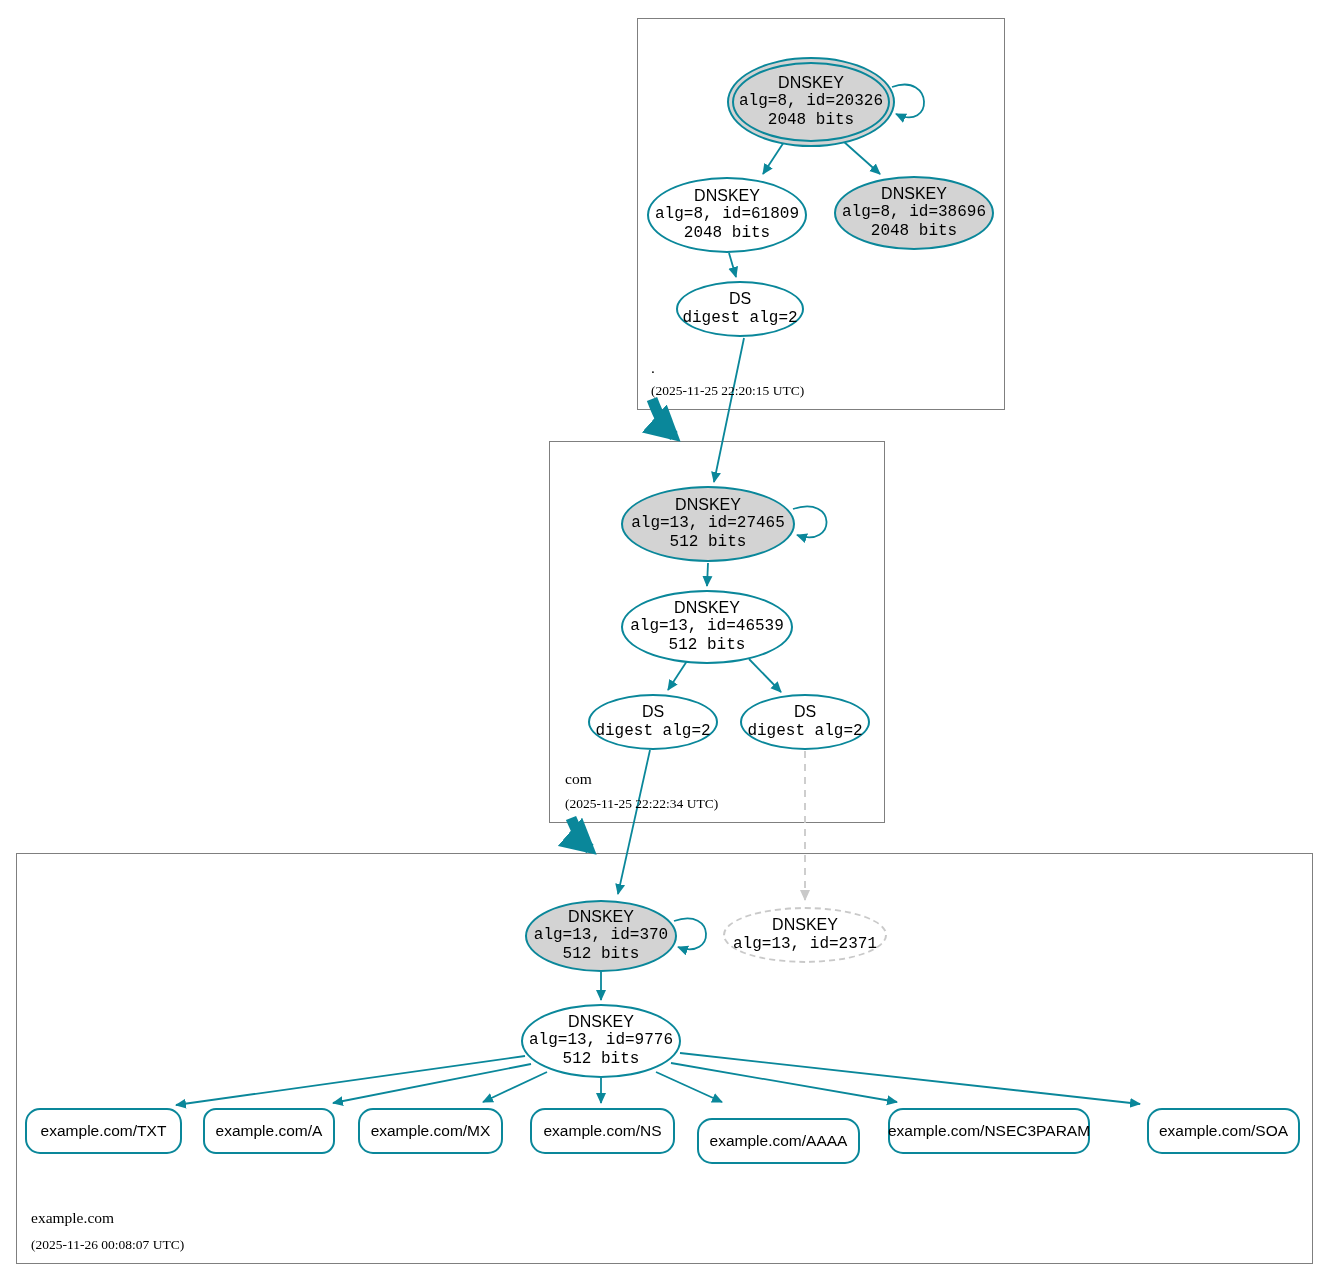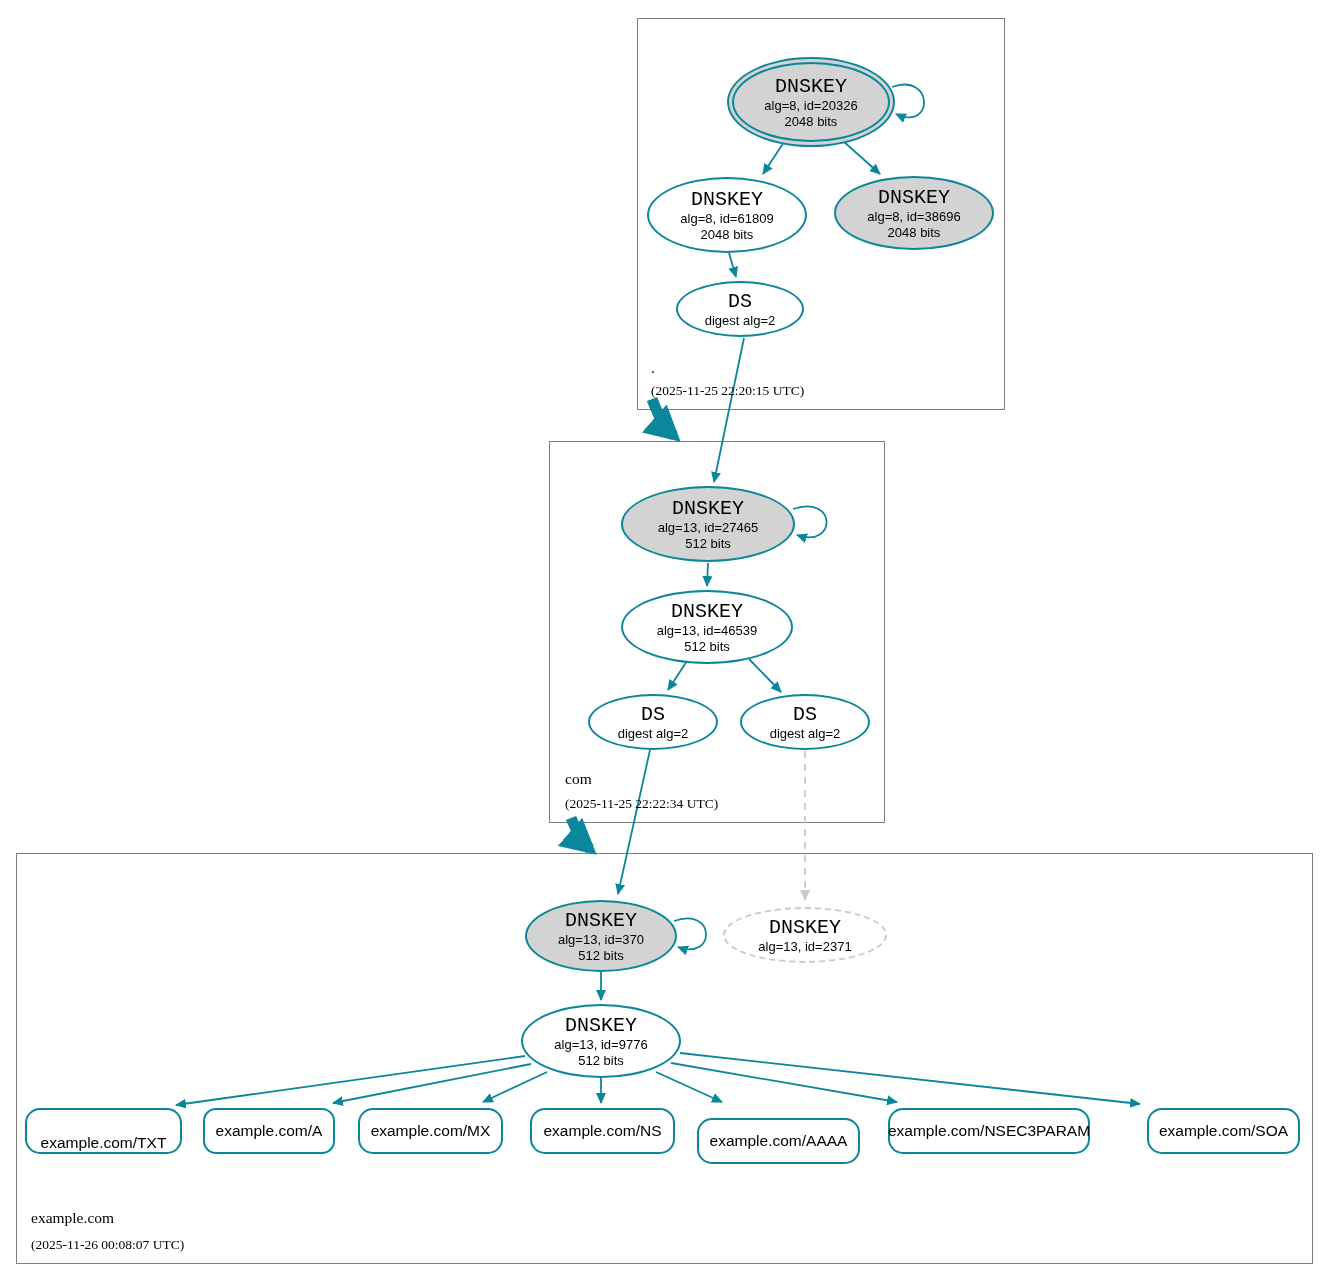--- a/index.html
+++ b/index.html
@@ -6,22 +6,22 @@
   #stage{position:relative;width:1327px;height:1278px;background:#fff;overflow:hidden;
          font-family:"Liberation Serif",serif;}
   .zone-box{position:absolute;border:1px solid #7f7f7f;background:transparent;}
   #edges{position:absolute;left:0;top:0;width:1327px;height:1278px;}
   .node{position:absolute;border-radius:50%;border:2px solid #0a879a;background:#fff;
         display:flex;flex-direction:column;align-items:center;justify-content:center;
         text-align:center;box-sizing:border-box;}
   .node.gray{background:#d3d3d3;}
   .node.double::before{content:"";position:absolute;inset:3px;border:2px solid #0a879a;border-radius:50%;}
   .node.dashed{border:2px dashed #c9c9c9;background:#fff;}
-  .node .title{font-family:Liberation Mono, monospace;font-size:20px;color:#000;line-height:1.15;}
-  .node .meta{font-family:Liberation Sans, sans-serif;font-size:13px;color:#000;line-height:1.2;}
+  .node .title{font-family:Liberation Sans, sans-serif;font-size:16px;color:#000;line-height:1.15;}
+  .node .meta{font-family:Liberation Mono, monospace;font-size:16px;color:#000;line-height:1.2;}
   .rrset{position:absolute;height:46px;border:2px solid #0a879a;border-radius:15px;background:#fff;
          display:flex;align-items:center;justify-content:center;box-sizing:border-box;
          font-family:"Liberation Sans",sans-serif;font-size:15.5px;color:#000;}
   .zone-label{position:absolute;font-family:"Liberation Serif",serif;font-size:15.5px;color:#000;}
   .zone-ts{position:absolute;font-family:"Liberation Serif",serif;font-size:13.5px;color:#000;}
 </style>
 </head>
 <body>
 
 <div id="stage">
@@ -123,21 +123,21 @@
   <div class="node dashed" style="left:723px;top:907px;width:164px;height:56px;">
     <span class="title">DNSKEY</span>
     <span class="meta">alg=13, id=2371</span>
   </div>
   <div class="node" style="left:521px;top:1004px;width:160px;height:74px;">
     <span class="title">DNSKEY</span>
     <span class="meta">alg=13, id=9776</span>
     <span class="meta">512 bits</span>
   </div>
 
-  <div class="rrset" style="left:25px;top:1108px;width:157px;align-items:flex-end;">
+  <div class="rrset" style="left:25px;top:1108px;width:157px;">
     <span>example.com/TXT</span>
   </div>
   <div class="rrset" style="left:203px;top:1108px;width:132px;border-radius:13px;">
     <span>example.com/A</span>
   </div>
   <div class="rrset" style="left:358px;top:1108px;width:145px;">
     <span>example.com/MX</span>
   </div>
   <div class="rrset" style="left:530px;top:1108px;width:145px;">
     <span>example.com/NS</span>

